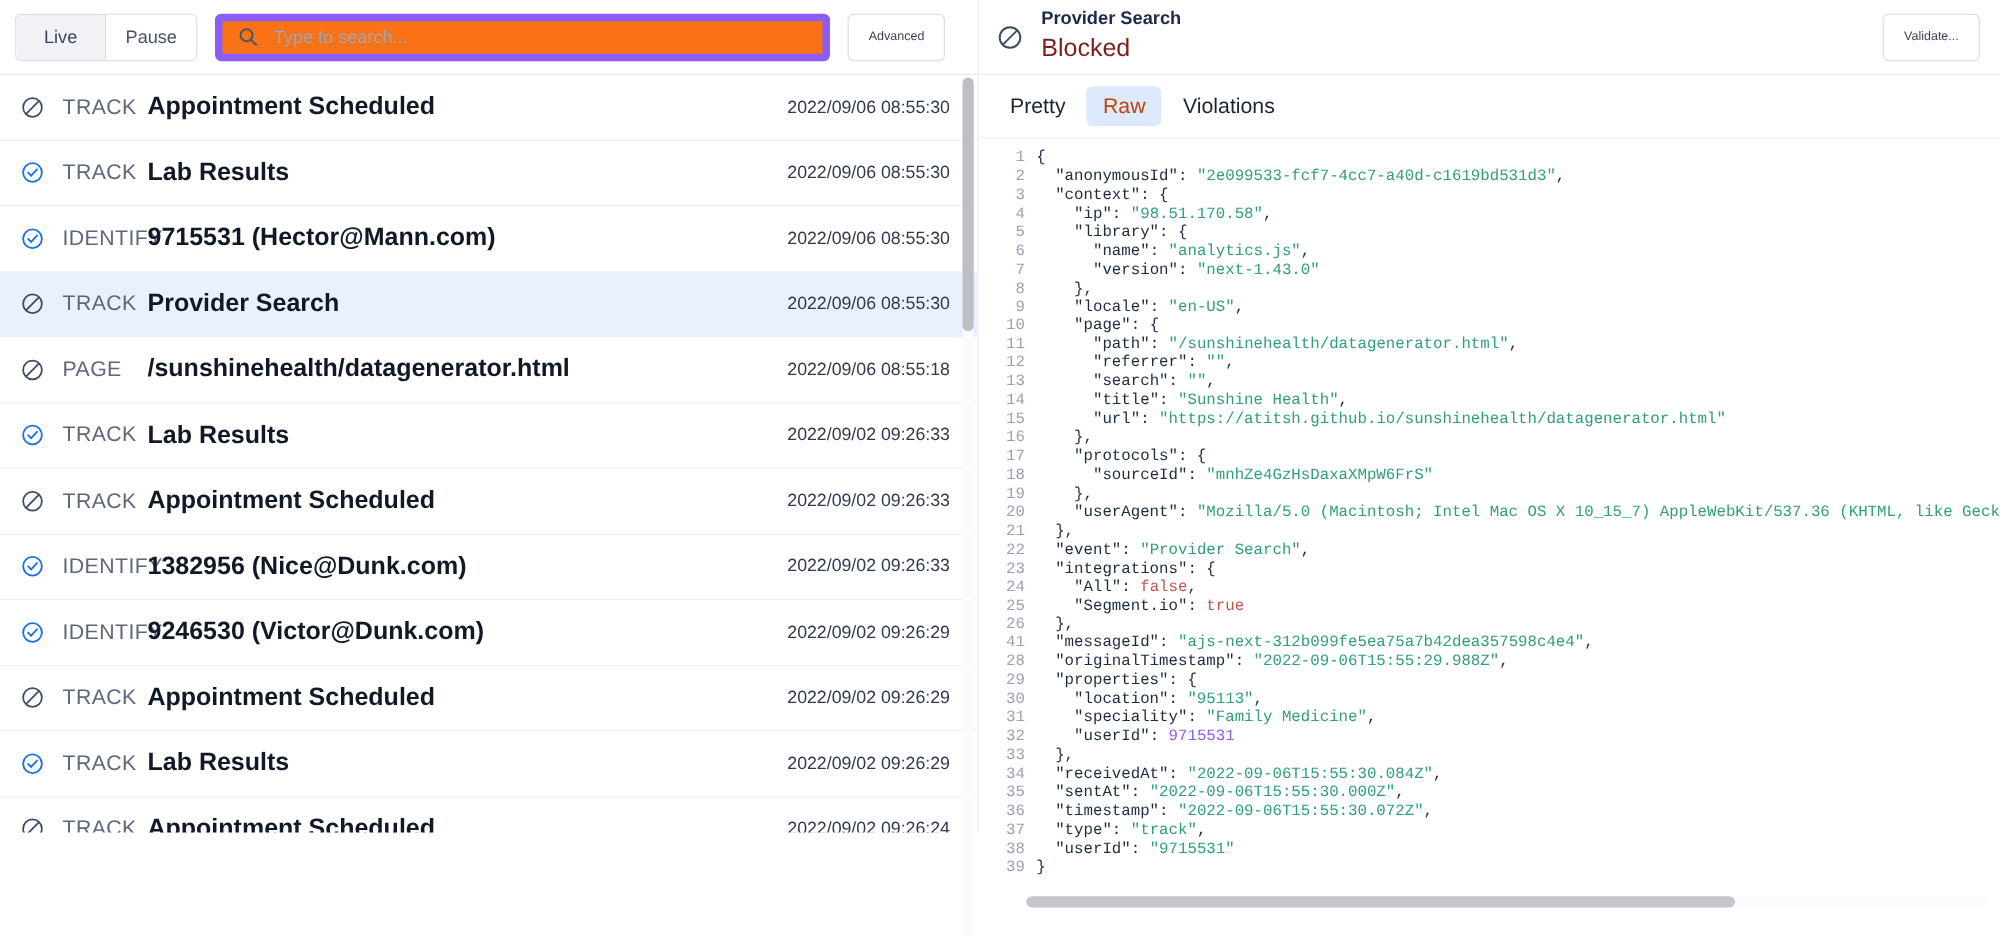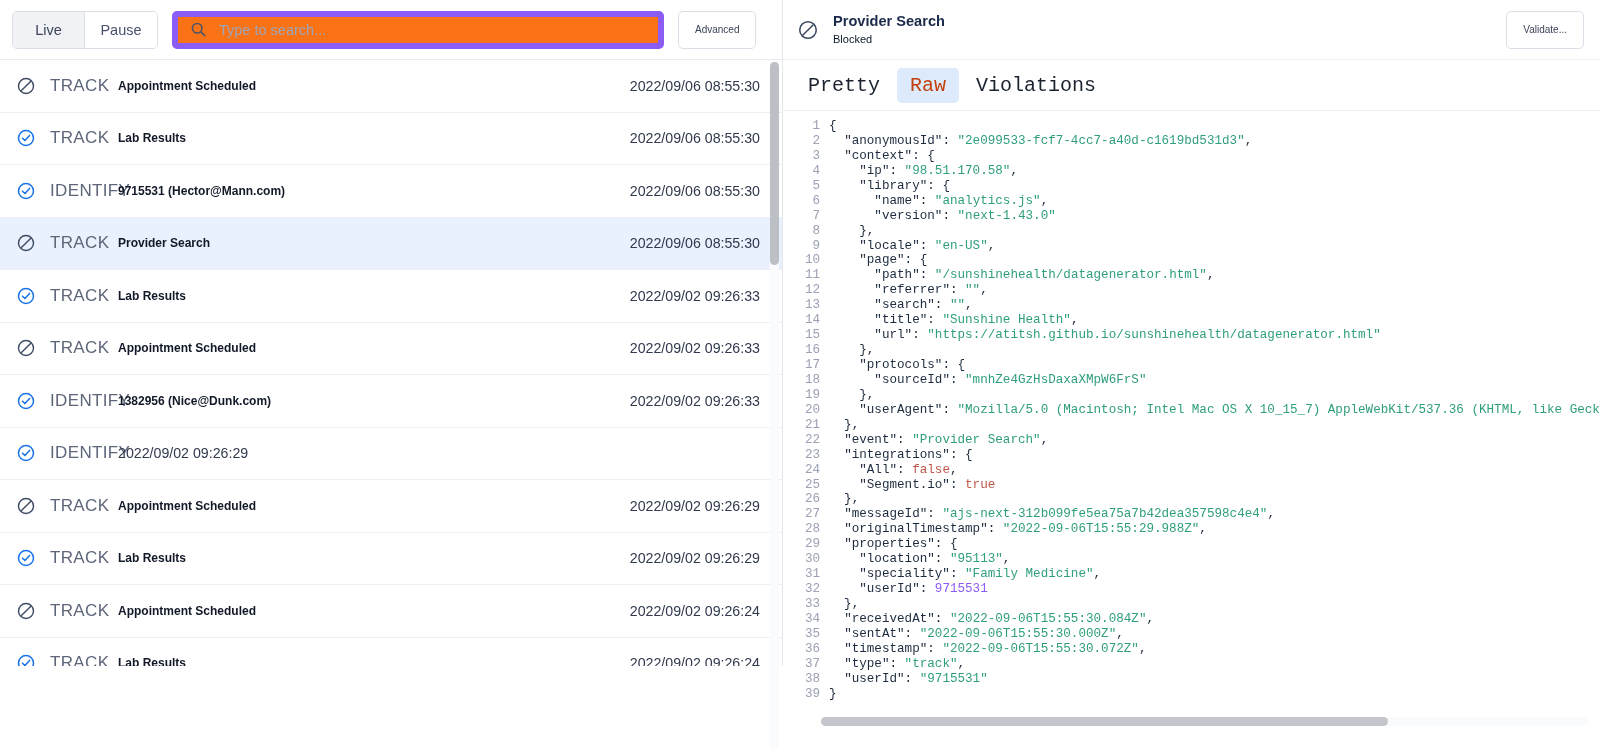--- a/index.html
+++ b/index.html
@@ -101,21 +101,21 @@
   .ev-icon { width: 34px; flex: 0 0 34px; display: flex; align-items: center; }
   .ev-type {
     width: 68px; flex: 0 0 68px;
     font-size: 17px;
     letter-spacing: .35px;
     color: #5e6679;
     font-family: "Liberation Sans", sans-serif;
   }
   .ev-name {
     flex: 1;
-    font-size: 12px;
+    font-size: 20px;
     font-weight: bold;
     color: #111827;
     white-space: nowrap; overflow: hidden; text-overflow: ellipsis;
   }
   .ev-time {
     font-size: 14.2px;
     color: #30394d;
     white-space: nowrap;
     text-align: right;
   }
@@ -148,42 +148,42 @@
     display: flex; align-items: center;
     padding: 0 16px 0 14px;
     gap: 14px;
   }
   .detail-title-block { display: flex; flex-direction: column; justify-content: center; gap: 1px; }
   .detail-title {
     font-size: 14.6px; font-weight: bold; color: #1b2a4a;
     line-height: 1.35;
   }
   .detail-status {
-    font-size: 11px; color: #0f172a; line-height: 1.35;
+    font-size: 20px; color: #7f1d1d; line-height: 1.35;
   }
   .header-spacer { flex: 1; }
   .header-btns { display: flex; gap: 12px; }
 
   .tabbar {
     height: 52px; min-height: 52px;
     display: flex; align-items: center;
     padding: 0 12px;
     gap: 4px;
     border-top: 1px solid #eceef3;
     border-bottom: 1px solid #eceef3;
   }
   .tab {
     padding: 6px 13px;
-    font-size: 20px;
+    font-size: 17px;
     color: #1b2330;
     border-radius: 5px;
     cursor: pointer;
     background: transparent;
     border: none;
-    font-family: Liberation Mono, monospace;
+    font-family: Liberation Sans, sans-serif;
   }
   .tab.active { background: #dceafb; color: #c2410c; }
 
   .code-area {
     flex: 1;
     position: relative;
     overflow: hidden;
     background: #fff;
     padding-top: 8px;
   }
@@ -291,20 +291,31 @@
               <line x1="6.2" y1="17.8" x2="17.8" y2="6.2" stroke="#3d4b63" stroke-width="1.7"></line>
             </svg>
           </span>
           <span class="ev-type">TRACK</span>
           <span class="ev-name">Provider Search</span>
           <span class="ev-time">2022/09/06 08:55:30</span>
         </div>
         <div class="event-row">
           <span class="ev-icon">
             <svg width="20" height="20" viewBox="0 0 24 24" fill="none">
+              <circle cx="12" cy="12" r="9" stroke="#3d4b63" stroke-width="1.7"></circle>
+              <line x1="6.2" y1="17.8" x2="17.8" y2="6.2" stroke="#3d4b63" stroke-width="1.7"></line>
+            </svg>
+          </span>
+          <span class="ev-type">PAGE</span>
+          <span class="ev-name">/sunshinehealth/datagenerator.html</span>
+          <span class="ev-time">2022/09/06 08:55:18</span>
+        </div>
+        <div class="event-row">
+          <span class="ev-icon">
+            <svg width="20" height="20" viewBox="0 0 24 24" fill="none">
               <circle cx="12" cy="12" r="9" stroke="#1a73e8" stroke-width="1.8"></circle>
               <path d="M7.8 12.2 L10.7 15.1 L16.3 8.9" stroke="#1a73e8" stroke-width="1.8" stroke-linecap="round" stroke-linejoin="round" fill="none"></path>
             </svg>
           </span>
           <span class="ev-type">TRACK</span>
           <span class="ev-name">Lab Results</span>
           <span class="ev-time">2022/09/02 09:26:33</span>
         </div>
         <div class="event-row">
           <span class="ev-icon">
@@ -329,20 +340,21 @@
           <span class="ev-time">2022/09/02 09:26:33</span>
         </div>
         <div class="event-row">
           <span class="ev-icon">
             <svg width="20" height="20" viewBox="0 0 24 24" fill="none">
               <circle cx="12" cy="12" r="9" stroke="#1a73e8" stroke-width="1.8"></circle>
               <path d="M7.8 12.2 L10.7 15.1 L16.3 8.9" stroke="#1a73e8" stroke-width="1.8" stroke-linecap="round" stroke-linejoin="round" fill="none"></path>
             </svg>
           </span>
           <span class="ev-type">IDENTIFY</span>
+          <span class="ev-name">9246530 (Victor@Dunk.com)</span>
           <span class="ev-time">2022/09/02 09:26:29</span>
         </div>
         <div class="event-row">
           <span class="ev-icon">
             <svg width="20" height="20" viewBox="0 0 24 24" fill="none">
               <circle cx="12" cy="12" r="9" stroke="#3d4b63" stroke-width="1.7"></circle>
               <line x1="6.2" y1="17.8" x2="17.8" y2="6.2" stroke="#3d4b63" stroke-width="1.7"></line>
             </svg>
           </span>
           <span class="ev-type">TRACK</span>
@@ -436,21 +448,21 @@
             <div>17</div>
             <div>18</div>
             <div>19</div>
             <div>20</div>
             <div>21</div>
             <div>22</div>
             <div>23</div>
             <div>24</div>
             <div>25</div>
             <div>26</div>
-            <div>27</div>
+            <div>41</div>
             <div>28</div>
             <div>29</div>
             <div>30</div>
             <div>31</div>
             <div>32</div>
             <div>33</div>
             <div>34</div>
             <div>35</div>
             <div>36</div>
             <div>37</div>

